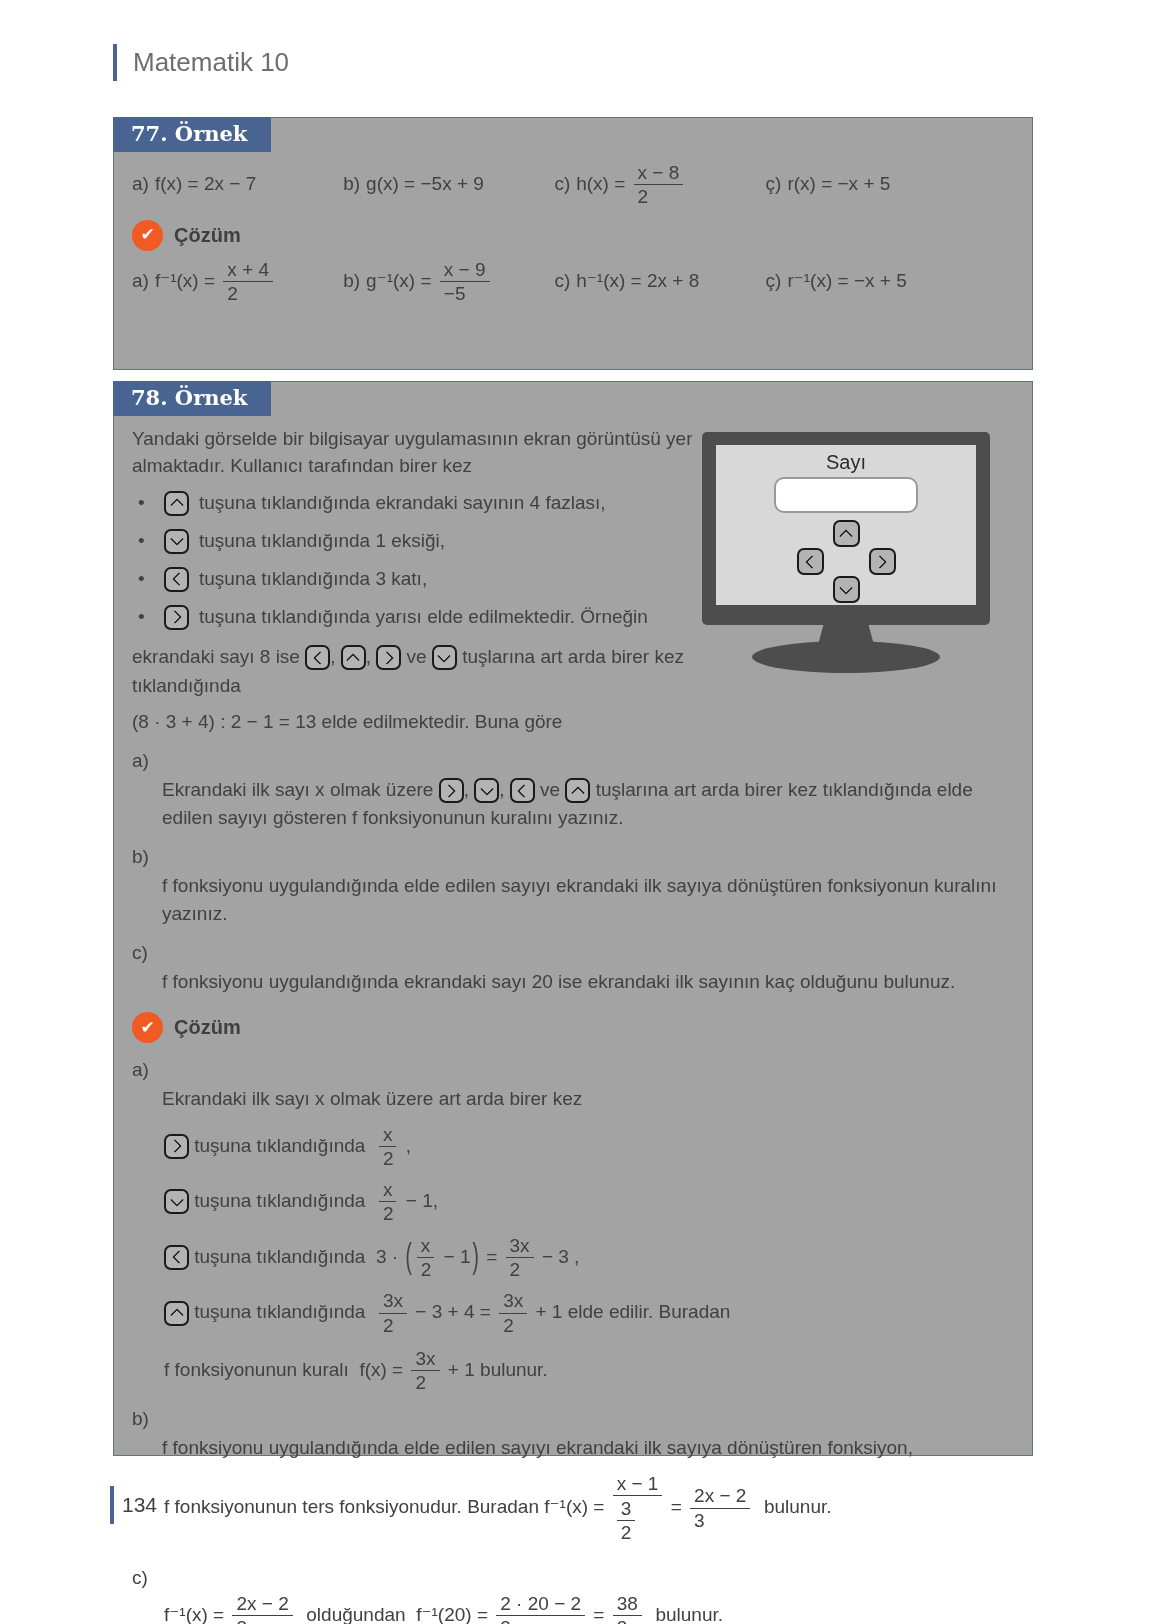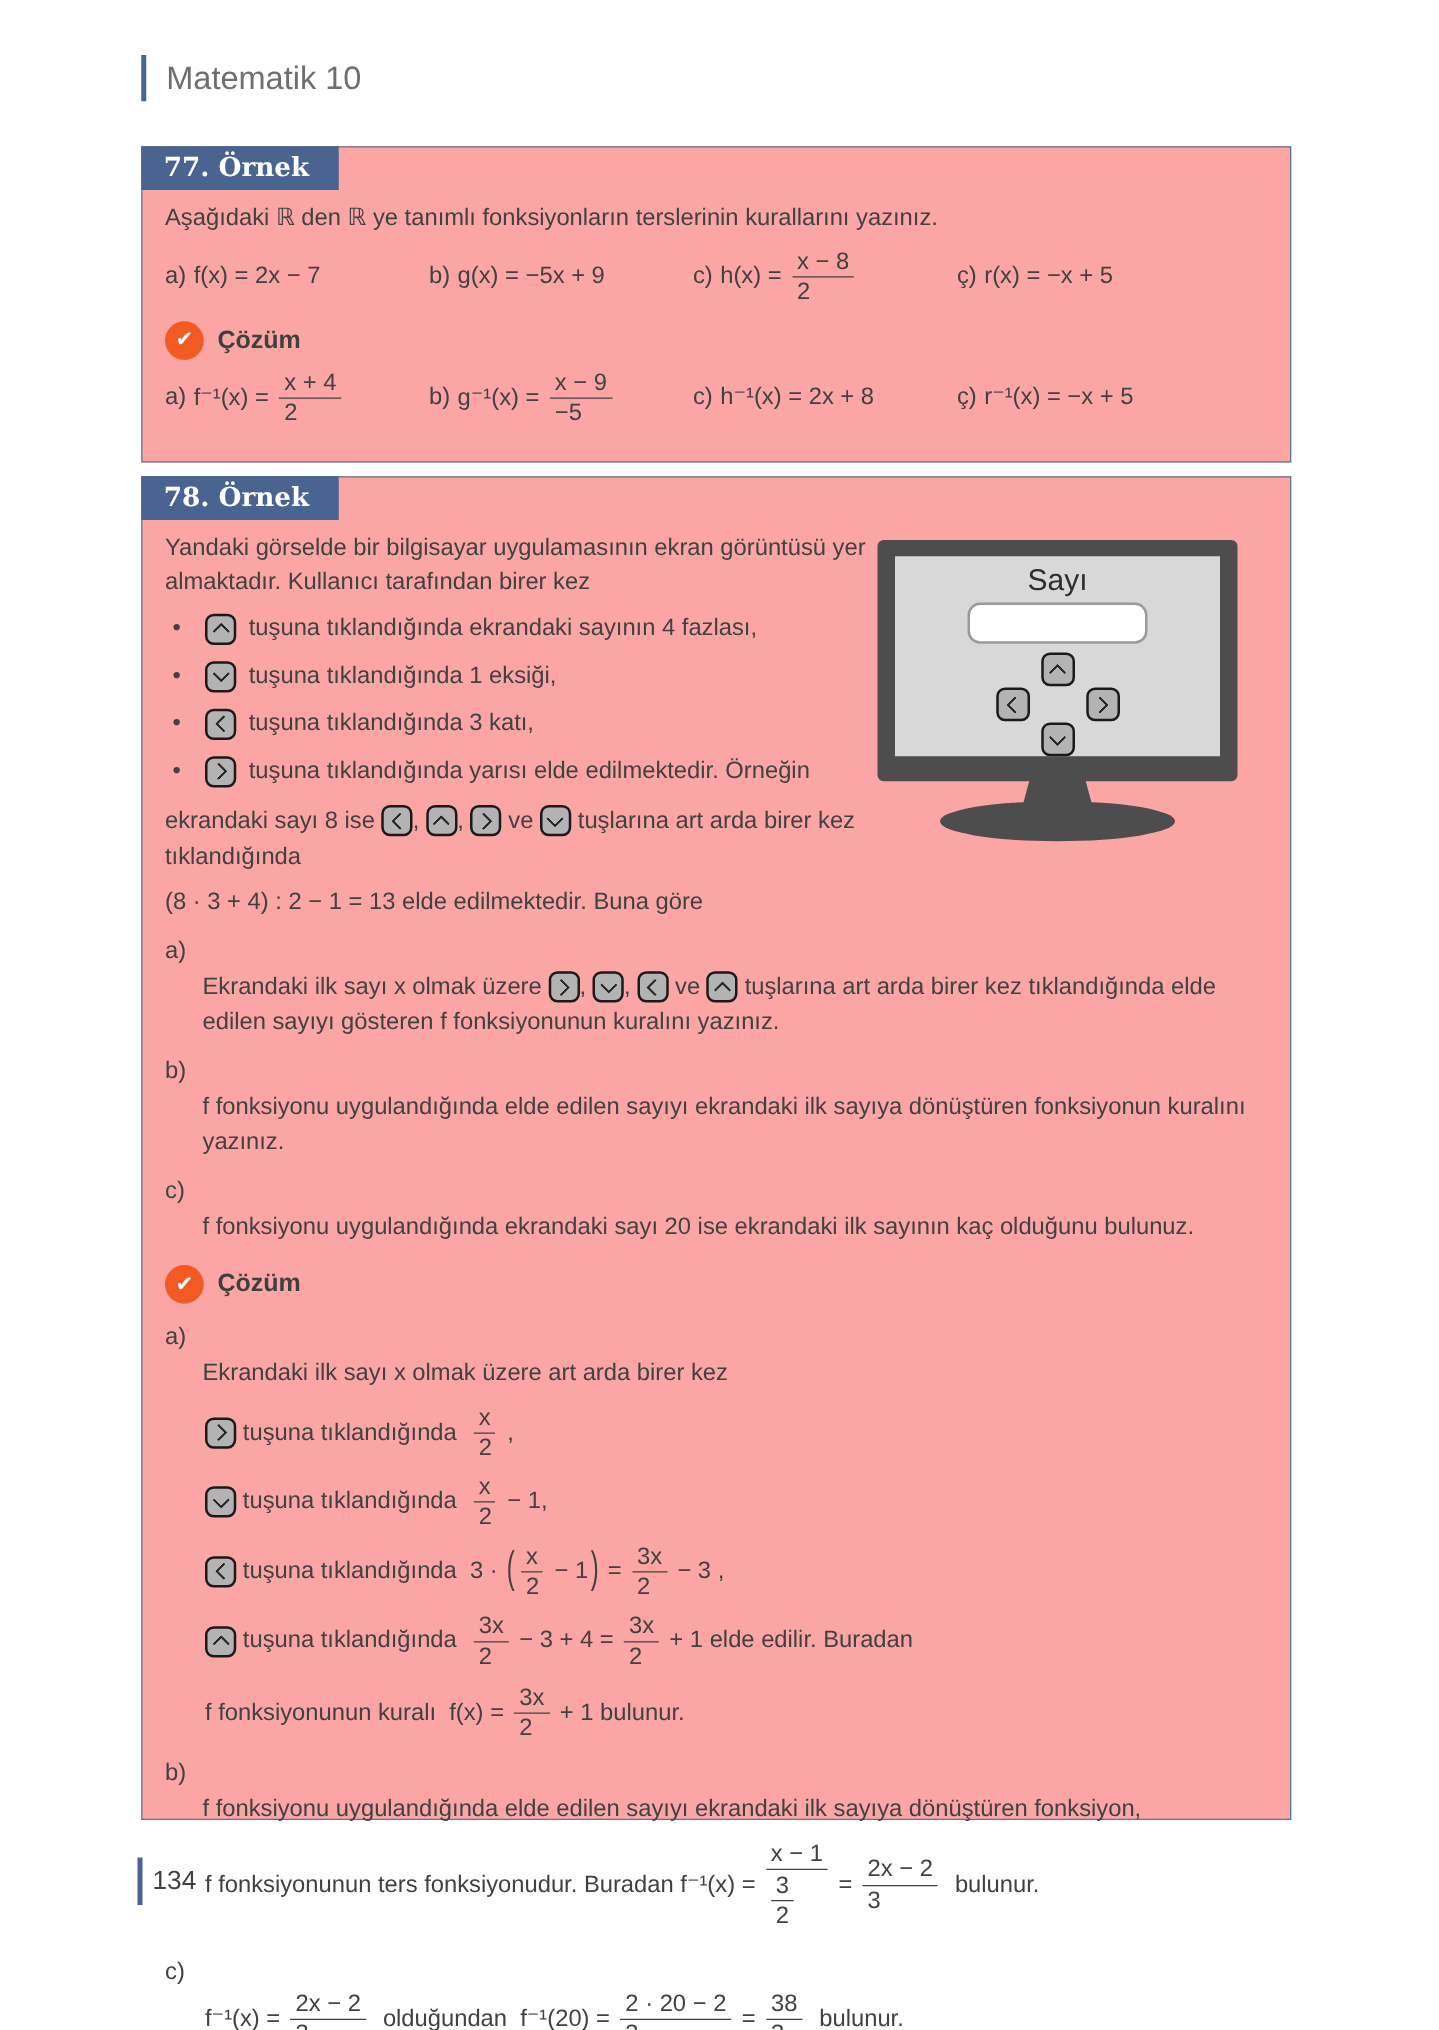--- a/index.html
+++ b/index.html
@@ -16,21 +16,21 @@
     border-left:4px solid #4a6593; padding:3px 0 3px 16px;
     font-size:26px; color:#6d6e71;
   }
   .pagenum {
     position:absolute; left:110px; top:1486px;
     border-left:4px solid #4a6593; padding:7px 0 7px 8px;
     font-size:21px; color:#414042;
   }
 
   
-  .xbox { position:absolute; left:113px; width:920px; border:1px solid #60748c; background:#fca5a5; }
+  .xbox { position:absolute; left:113px; width:920px; border:1px solid #60748c; background:#a3a3a3; }
   .xbox77 { top:117px; height:253px; }
   .xbox78 { top:381px; height:1075px; }
   .tab {
     display:inline-block; background:#4a6491; color:#ffffff;
     font-family:"DejaVu Serif","Liberation Serif",serif; font-weight:bold;
     font-size:21px; padding:4px 24px 6px 18px; margin:-1px 0 0 -1px;
   }
   .bx-content { padding:10px 20px 14px 18px; font-size:19px; line-height:1.42; }
 
   
@@ -88,39 +88,38 @@
   .q-body { flex:1; line-height:1.5;margin-top:28px; }
 
   .sol-lead { margin-bottom:10px; }
   .sol-step { margin:0 0 10px 2px; line-height:1.3; }
   .sol-result { margin:12px 0 2px 2px; line-height:1.3; }
 
   
   .monitor { position:absolute; right:42px; top:50px; width:288px; }
   .m-frame { background:#4d4d4d; border-radius:5px; padding:13px 14px 20px; height:193px; }
   .m-screen { background:#d8d8d8; height:100%; display:flex; flex-direction:column; align-items:center; }
-  .m-label { font-size:24px; color:#2e2e2e; margin-top:6px; }
+  .m-label { font-size:20px; color:#2e2e2e; margin-top:6px; }
   .m-input { background:#fff; border:2px solid #9a9a9a; border-radius:10px; width:144px; height:36px; margin-top:3px; }
   .m-pad { display:grid; grid-template-columns:repeat(3,27px); grid-template-rows:repeat(3,27px); gap:1px 9px; margin-top:7px; }
   .m-pad .key { width:27px; height:27px; }
   .pu { grid-area:1/2; } .pl { grid-area:2/1; } .pr { grid-area:2/3; } .pd { grid-area:3/2; }
   .m-neck { width:62px; height:32px; background:#4d4d4d; margin:-1px auto 0; clip-path:polygon(14% 0,86% 0,100% 100%,0 100%); }
   .m-base { width:188px; height:32px; background:#4d4d4d; border-radius:50%; margin:-15px auto 0; }
 </style>
 </head>
 <body>
 
 <div class="page">
 
   <div class="brand">Matematik 10</div>
 
   <div class="xbox xbox77">
     <div class="tab">77. Örnek</div>
     <div class="bx-content">
-      <div class="prompt">Aşağıdaki ℝ den ℝ ye tanımlı fonksiyonların terslerinin kurallarını yazınız.</div>
 
       <div class="parts-row">
         <div class="part">
           <span class="p-label">a)</span>
           <span><span class="eqt">f(x) = 2x − 7</span></span>
         </div>
         <div class="part">
           <span class="p-label">b)</span>
           <span><span class="eqt">g(x) = −5x + 9</span></span>
         </div>

